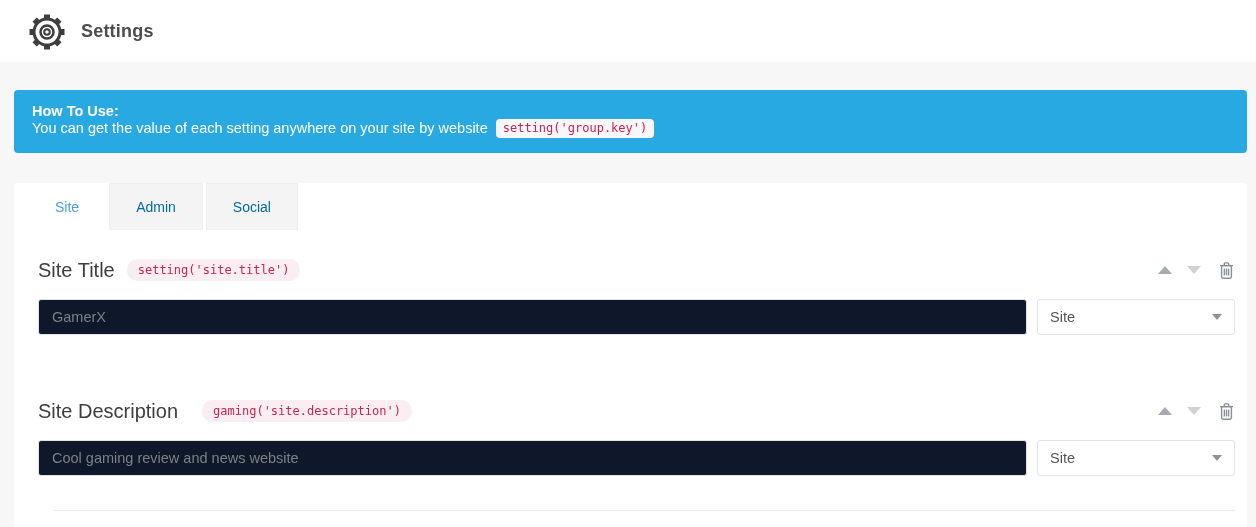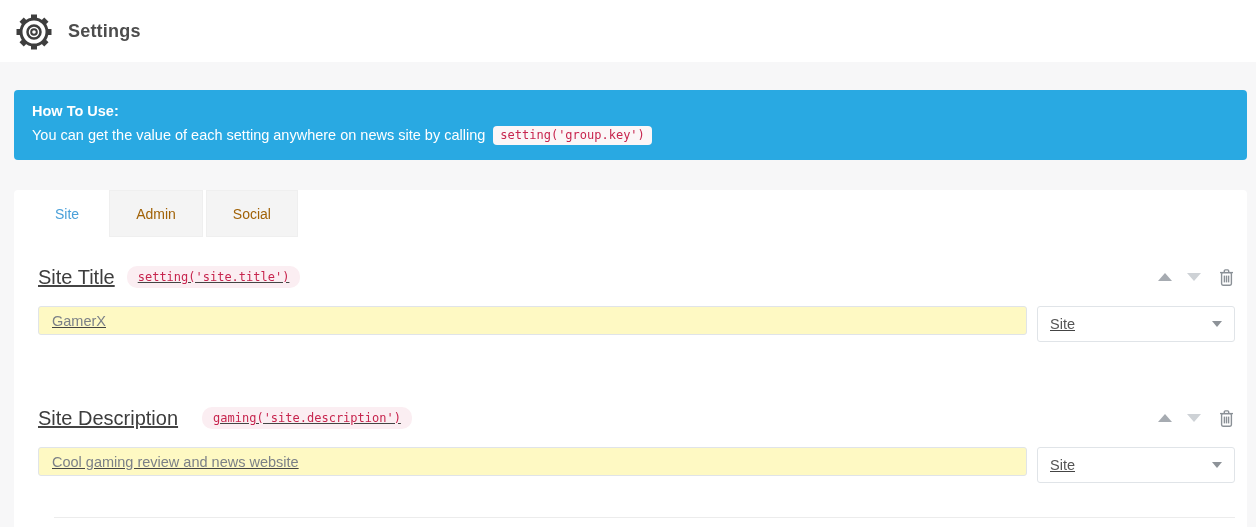--- a/index.html
+++ b/index.html
@@ -8,39 +8,39 @@
     font-family: "Liberation Sans", sans-serif;
     background: #f7f7f8;
     color: #444;
   }
   
   .page-header {
     background: #ffffff;
     height: 62px;
     display: flex;
     align-items: center;
-    padding-left: 14px;
+    padding-left: 27px;
   }
   .gear-wrap { width: 40px; height: 40px; margin-top: 2px; }
   .page-title {
     font-size: 18px;
     font-weight: 700;
     color: #4d4d4d;
     margin-left: 14px;
     letter-spacing: .2px;
   }
   
   .banner {
     margin: 28px 9px 0 14px;
     background: var(--accent-blue, #29a9e2);
     border-radius: 4px;
     padding: 13px 18px 15px 18px;
     color: #fff;
   }
-  .banner-title { font-size: 14.5px; font-weight: 600; margin-bottom: 7px; }
+  .banner-title { font-size: 14.5px; font-weight: 600; }
   .banner-line { font-size: 14.5px; font-weight: 400; }
   .code-chip {
     display: inline-block;
     font-family: "DejaVu Sans Mono", monospace;
     font-size: 12px;
     color: var(--code-red, #c7254e);
     background: #fbf6f7;
     border-radius: 4px;
     padding: 2px 7px 3px 7px;
     margin-left: 4px;
@@ -57,33 +57,33 @@
     display: flex;
     padding-left: 14px;
     height: 47px;
   }
   .tab {
     height: 47px;
     display: inline-flex;
     align-items: center;
     padding: 0 26px;
     font-size: 14px;
-    color: #a16207;
+    color: #0369a1;
     background: #f4f4f4;
     border: 1px solid #efefef;
     margin-right: 3px;
     cursor: pointer;
   }
   .tab.active {
     background: #ffffff;
     border-color: transparent;
     color: var(--active-tab-blue, #4aa0d9);
   }
   
-  .panel-body { padding: 0 12px 0 24px; text-decoration: underline; }
+  .panel-body { padding: 0 12px 0 24px; }
   .setting-head {
     display: flex;
     align-items: center;
     margin-top: 26px;
     height: 28px;
   }
   .setting-head.second { margin-top: 62px; gap: 12px; }
   .setting-label {
     font-size: 20px;
     font-weight: 400;
@@ -119,28 +119,28 @@
   }
   .trash-btn { background: none; border: none; cursor: pointer; padding: 0; margin-left: 2px; display: flex; }
   
   .setting-row {
     display: flex;
     margin-top: 15px;
     gap: 10px;
   }
   .setting-input {
     flex: 1;
-    height: 29px;
+    height: 36px;
     border: 1px solid #e0e4e8;
     border-radius: 3px;
     padding: 0 13px;
     font-family: "Liberation Sans", sans-serif;
     font-size: 14.5px;
     color: #7c8187;
-    background: #fef9c3;
+    background: #0f172a;
     outline: none;
   }
   .group-select {
     width: 198px;
     height: 36px;
     border: 1px solid #e0e4e8;
     border-radius: 3px;
     background: #fff;
     display: flex;
     align-items: center;
@@ -184,21 +184,21 @@
         <circle cx="20" cy="20" r="2.8" stroke-width="2"></circle>
       </g>
     </svg>
   </span>
   <span class="page-title">Settings</span>
 </div>
 
 <div class="banner">
   <div class="banner-title">How To Use:</div>
   <div class="banner-line">
-    <span>You can get the value of each setting anywhere on news site by calling</span>
+    <span>You can get the value of each setting anywhere on your site by website</span>
     <span class="code-chip">setting('group.key')</span>
   </div>
 </div>
 
 <div class="panel">
 
   <div class="tabs">
     <div class="tab active">Site</div>
     <div class="tab">Admin</div>
     <div class="tab">Social</div>

